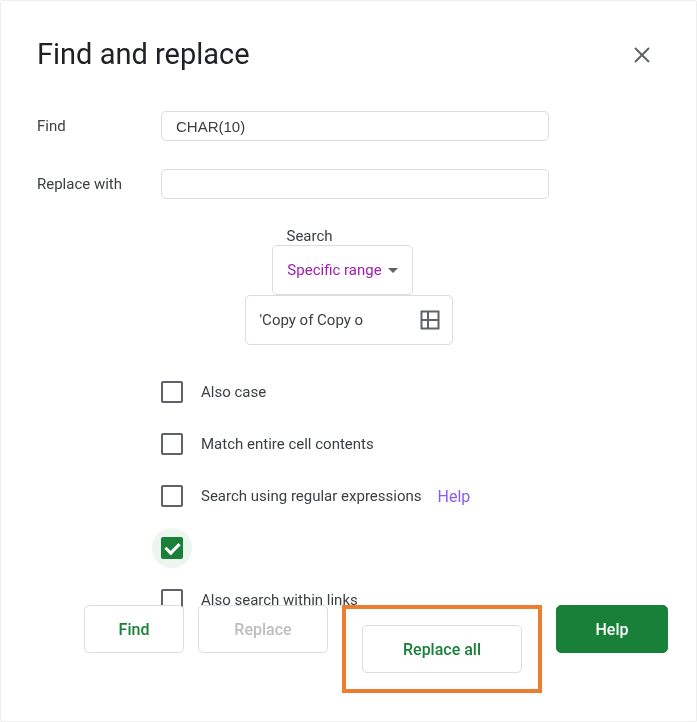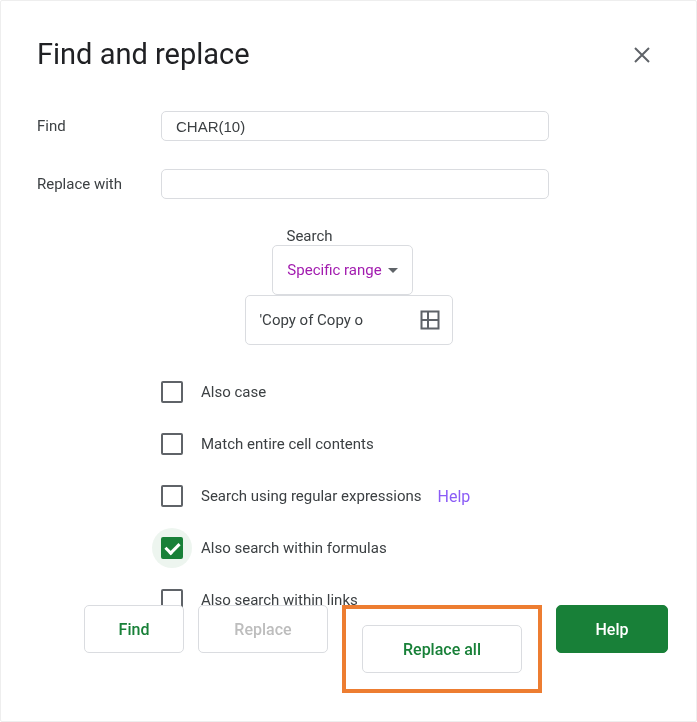--- a/index.html
+++ b/index.html
@@ -242,21 +242,20 @@
       <span class="checkbox-label">Match entire cell contents</span>
     </div>
     <div class="checkbox-row">
       <div class="checkbox"></div>
       <span class="checkbox-label">Search using regular expressions</span>
       <a class="help-link">Help</a>
     </div>
     <div class="checkbox-row">
       <div class="checkbox-halo"></div>
       <div class="checkbox checked"></div>
-      <span class="checkbox-label">Also search within formulas</span>
     </div>
     <div class="checkbox-row">
       <div class="checkbox"></div>
       <span class="checkbox-label">Also search within links</span>
     </div>
   </div>
 
   <div class="button-row">
     <div class="btn btn-find">Find</div>
     <div class="btn btn-replace">Replace</div>

